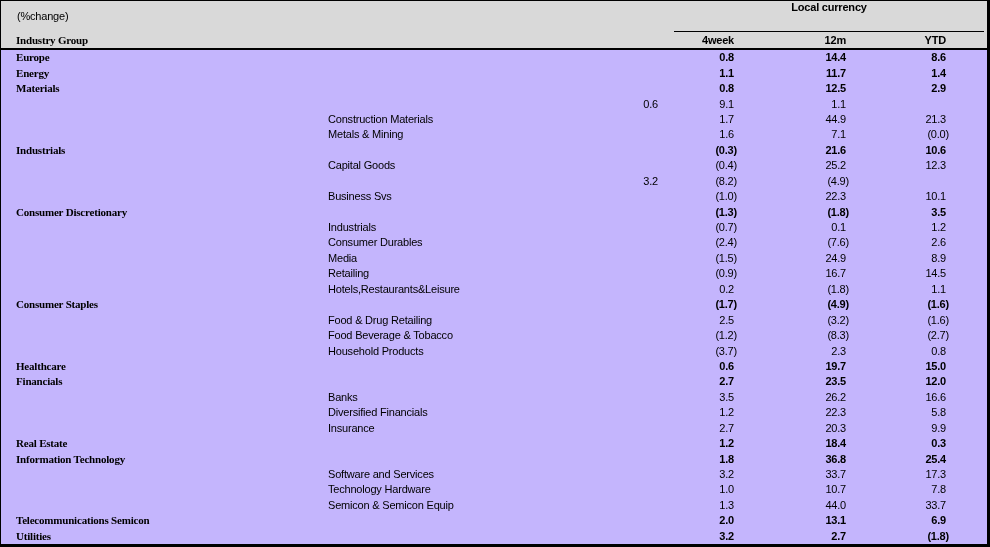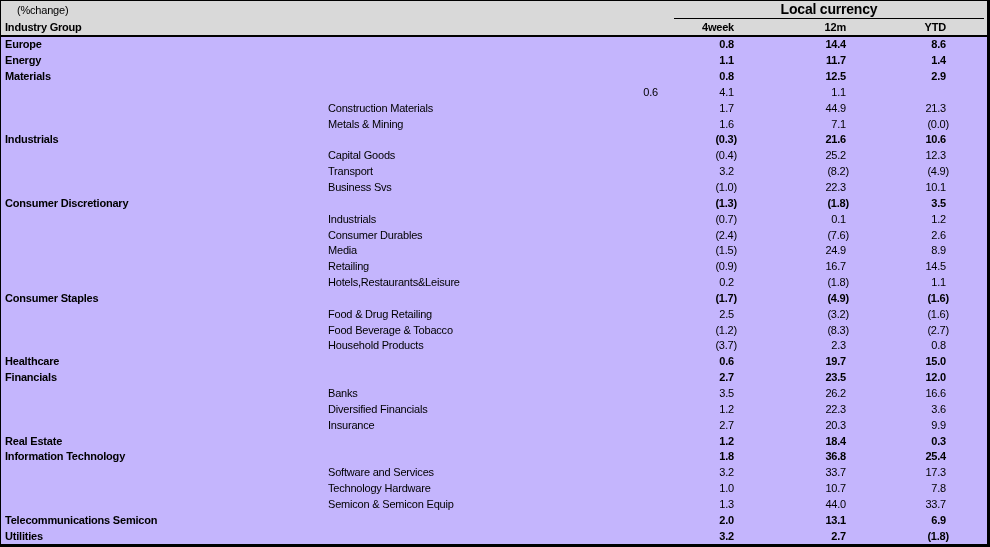--- a/index.html
+++ b/index.html
@@ -53,27 +53,27 @@
 
   .cell { font-size: 11px; line-height: 1; white-space: nowrap; overflow: visible; }
 
   .change-label { font-size: 11px; padding-left: 16px; align-self: center; }
   .lc-span {
     border-bottom: 1px solid #000;
     margin-left: 13px;
     margin-right: 3px;
     text-align: center;
     font-weight: 700;
-    font-size: 14px;
-    padding-bottom: 1px;
+    font-size: 11px;
+    padding-bottom: 18px;
     align-self: end;
   }
 
   .bold { font-weight: 700; }
-  .label-main { padding-left: 4px; }
+  .label-main { padding-left: 15px; font-family: Liberation Serif, serif; }
   .label-sub  { padding-left: 2px; }
   .row.main .cell { font-weight: 700; }
 
   .num { text-align: right; padding-right: 0; }
   .num.pad-paren { padding-right: 3px; }
 </style>
 </head>
 <body>
 
 <div class="table">
@@ -112,21 +112,21 @@
     <div class="cell label-main">Materials</div>
     <div class="cell label-sub"></div>
     <div class="cell num pad-paren">0.8</div>
     <div class="cell num pad-paren">12.5</div>
     <div class="cell num pad-paren">2.9</div>
     <div class="cell"></div>
   </div>
       <div class="row sub">
     <div class="cell label-main"></div>
     <div class="cell num pad-paren">0.6</div>
-    <div class="cell num pad-paren">4.1</div>
+    <div class="cell num pad-paren">9.1</div>
     <div class="cell num pad-paren">1.1</div>
     <div class="cell"></div>
   </div>
       <div class="row sub">
     <div class="cell label-main"></div>
     <div class="cell label-sub">Construction Materials</div>
     <div class="cell num pad-paren">1.7</div>
     <div class="cell num pad-paren">44.9</div>
     <div class="cell num pad-paren">21.3</div>
     <div class="cell"></div>
@@ -150,21 +150,20 @@
       <div class="row sub">
     <div class="cell label-main"></div>
     <div class="cell label-sub">Capital Goods</div>
     <div class="cell num">(0.4)</div>
     <div class="cell num pad-paren">25.2</div>
     <div class="cell num pad-paren">12.3</div>
     <div class="cell"></div>
   </div>
       <div class="row sub">
     <div class="cell label-main"></div>
-    <div class="cell label-sub">Transport</div>
     <div class="cell num pad-paren">3.2</div>
     <div class="cell num">(8.2)</div>
     <div class="cell num">(4.9)</div>
     <div class="cell"></div>
   </div>
       <div class="row sub">
     <div class="cell label-main"></div>
     <div class="cell label-sub">Business Svs</div>
     <div class="cell num">(1.0)</div>
     <div class="cell num pad-paren">22.3</div>
@@ -273,21 +272,21 @@
     <div class="cell num pad-paren">3.5</div>
     <div class="cell num pad-paren">26.2</div>
     <div class="cell num pad-paren">16.6</div>
     <div class="cell"></div>
   </div>
       <div class="row sub">
     <div class="cell label-main"></div>
     <div class="cell label-sub">Diversified Financials</div>
     <div class="cell num pad-paren">1.2</div>
     <div class="cell num pad-paren">22.3</div>
-    <div class="cell num pad-paren">3.6</div>
+    <div class="cell num pad-paren">5.8</div>
     <div class="cell"></div>
   </div>
       <div class="row sub">
     <div class="cell label-main"></div>
     <div class="cell label-sub">Insurance</div>
     <div class="cell num pad-paren">2.7</div>
     <div class="cell num pad-paren">20.3</div>
     <div class="cell num pad-paren">9.9</div>
     <div class="cell"></div>
   </div>

